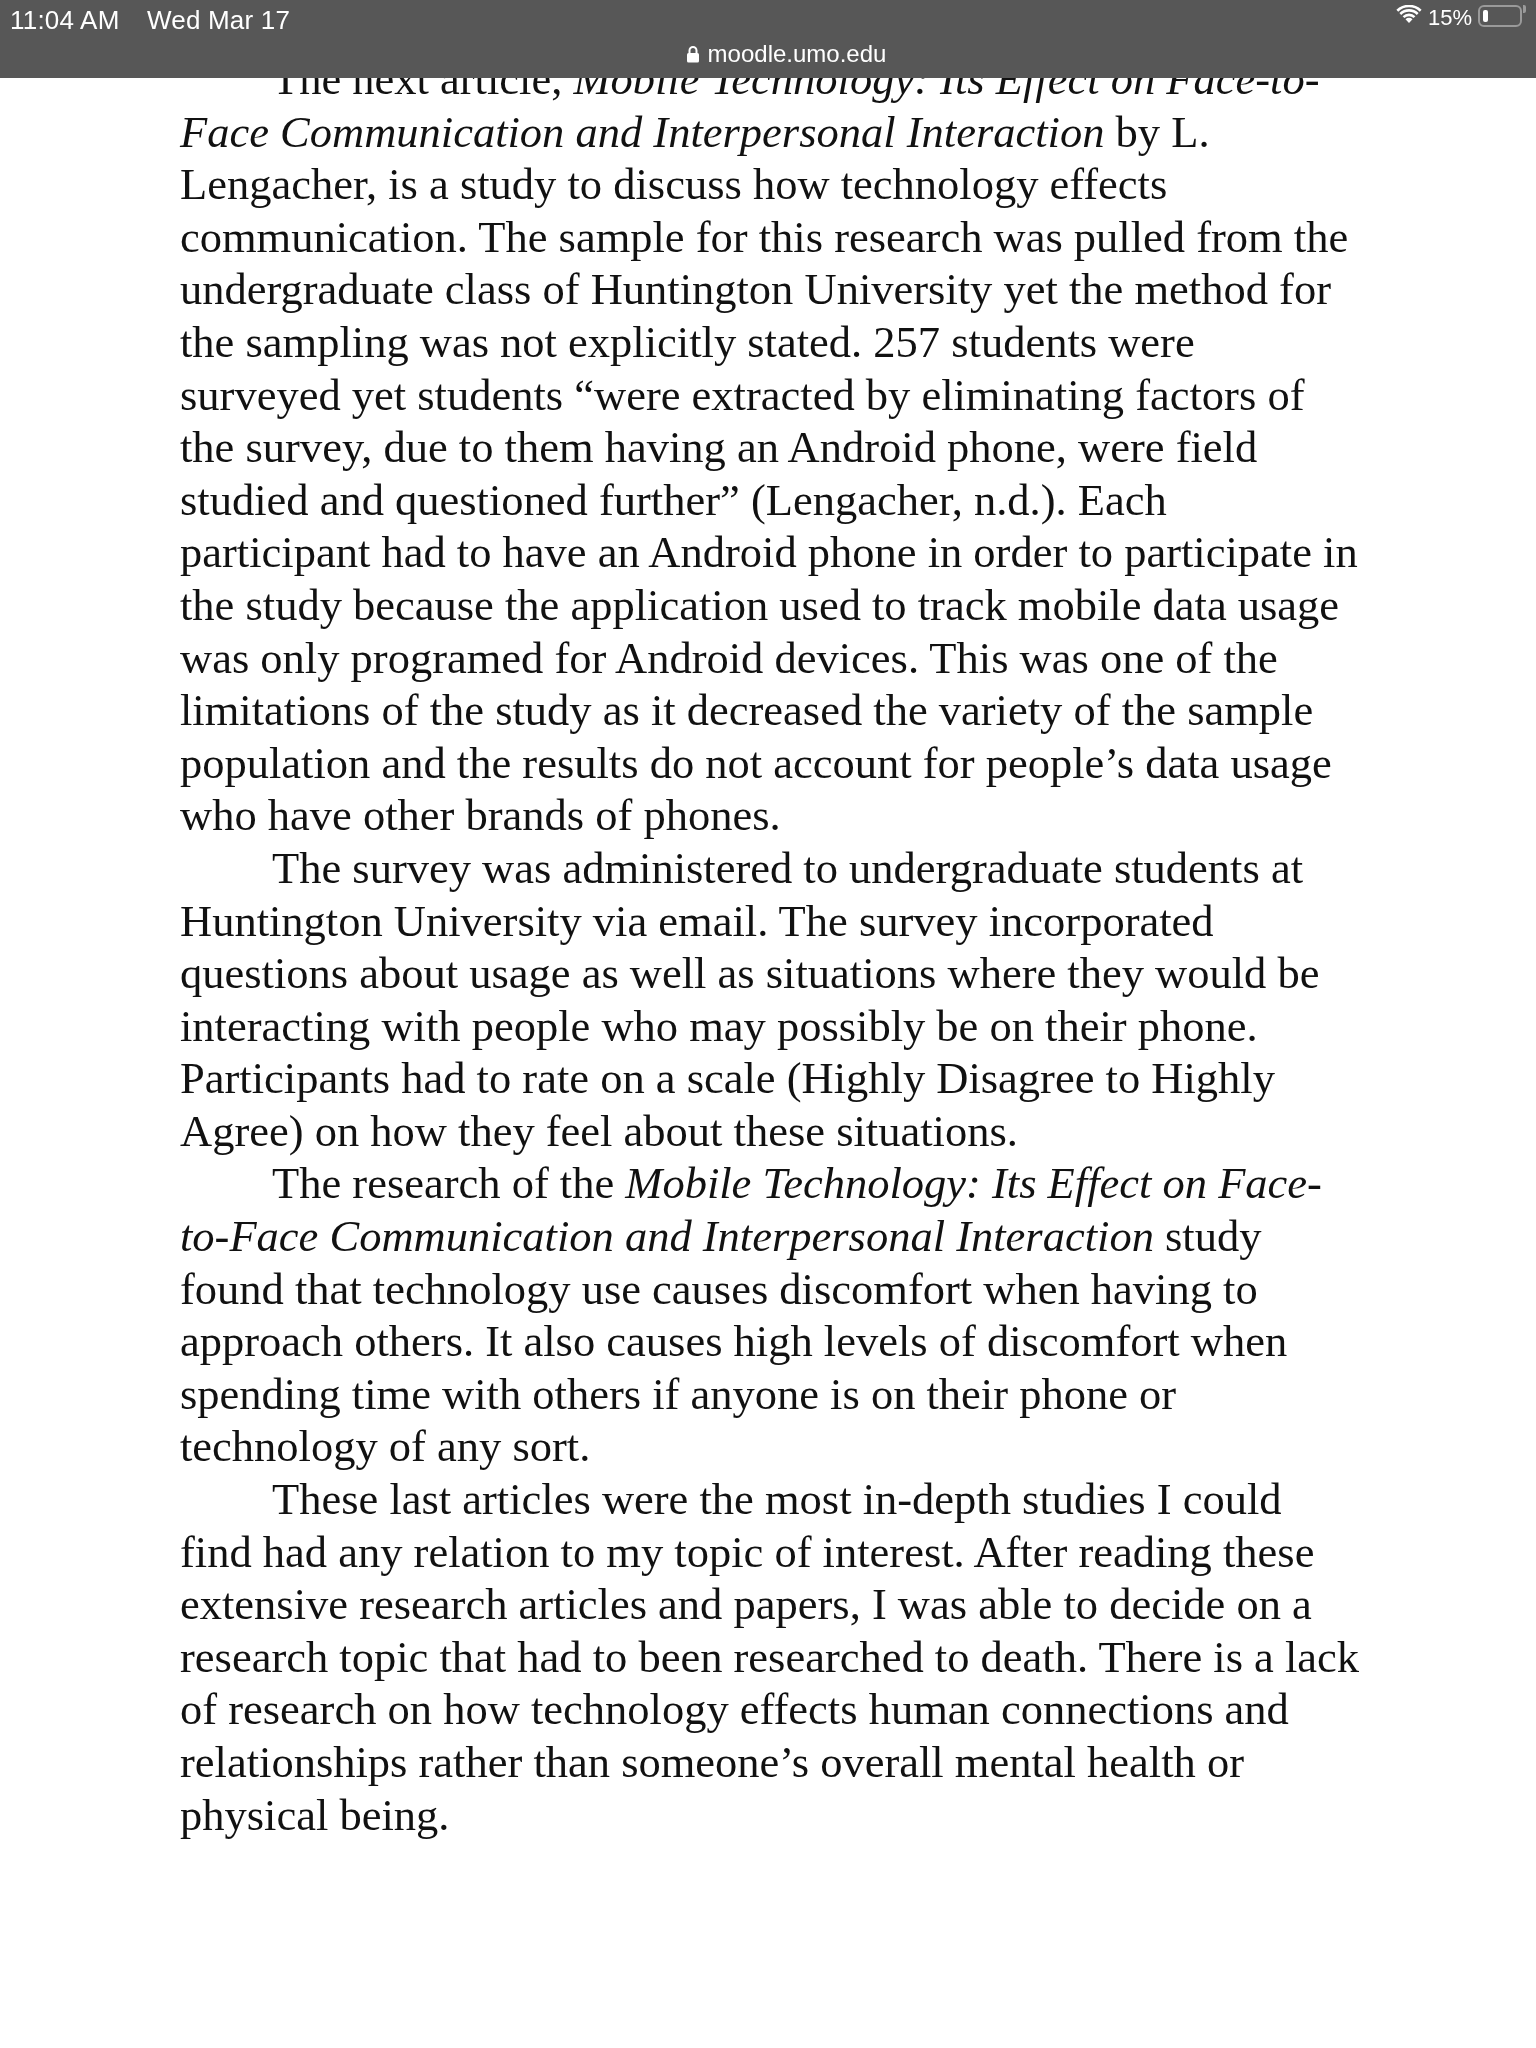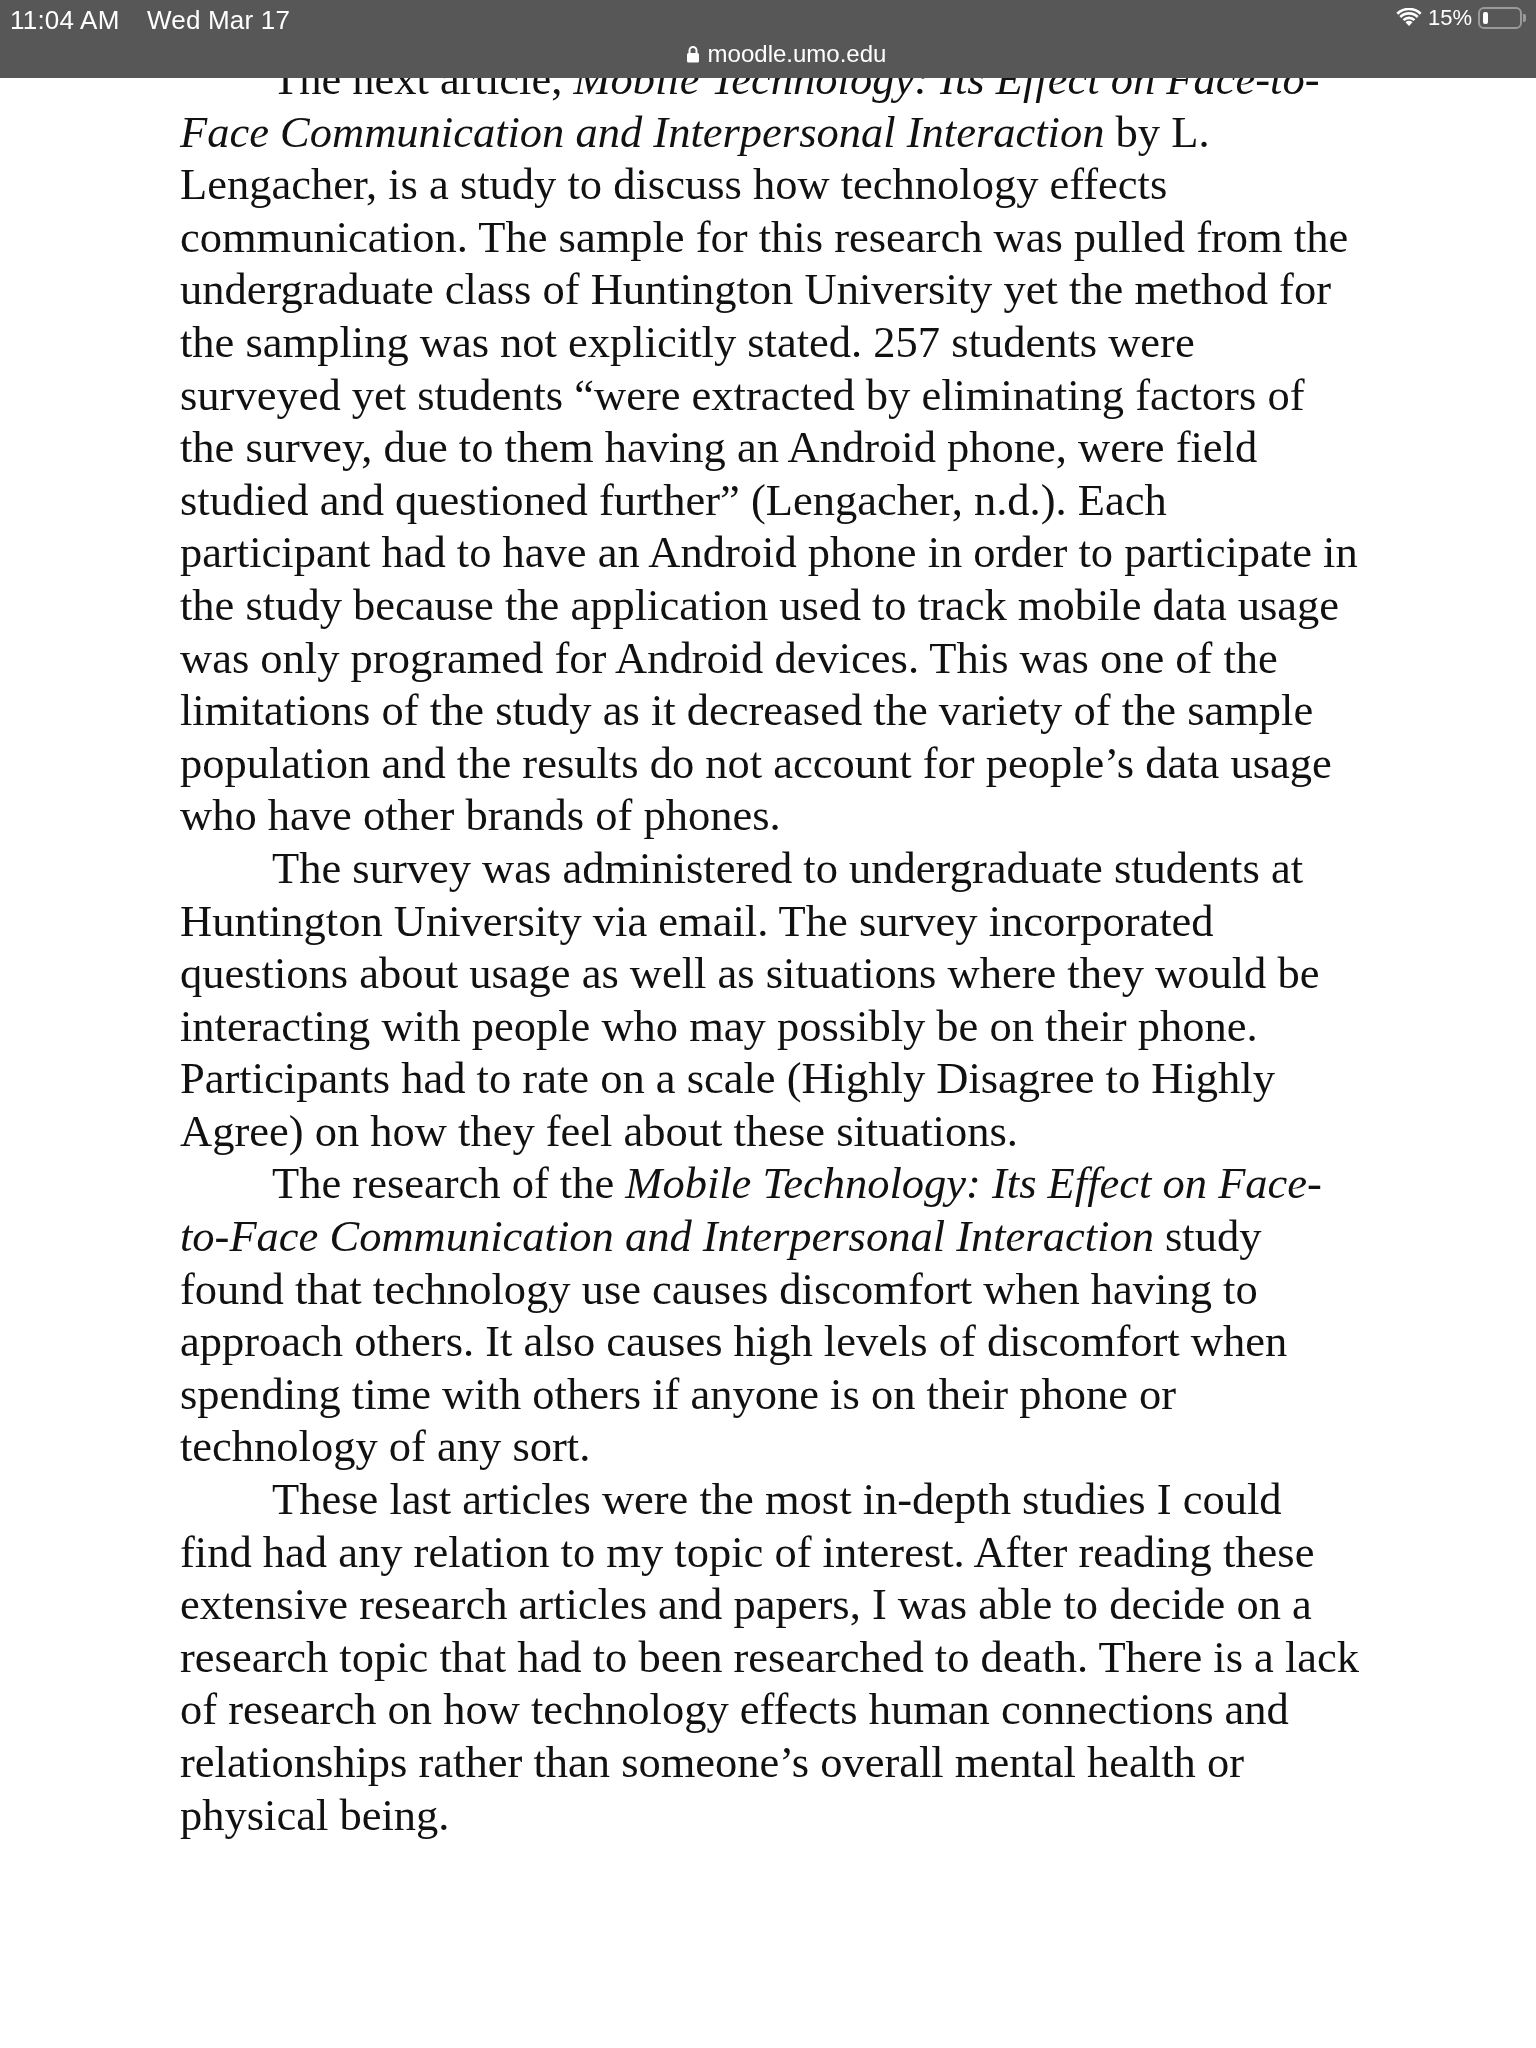--- a/index.html
+++ b/index.html
@@ -12,21 +12,21 @@
       position: absolute; left: 0; top: 0; width: 1536px; height: 78px;
       background: #575757; color: #ffffff; z-index: 2;
       font-family: "Liberation Sans", sans-serif;
     }
     .status-left {
       position: absolute; left: 10px; top: 5px; font-size: 26px; letter-spacing: 0.2px;
     }
     .status-left span { margin-right: 20px; }
     .status-right {
       position: absolute; right: 10px; top: 5px; font-size: 22px;
-      display: flex; align-items: center; gap: 6px;
+      display: flex; align-items: flex-start; gap: 6px;
     }
     .wifi { width: 26px; height: 20px; }
     .battery {
       width: 44px; height: 22px; box-sizing: border-box; border: 2px solid #9a9a9a;
       border-radius: 6px; position: relative;
     }
     .battery .fill { position: absolute; left: 3px; top: 3px; width: 5px; height: 12px; background: #fff; border-radius: 2px; }
     .battery-nub { width: 3px; height: 8px; background: #9a9a9a; border-radius: 0 2px 2px 0; margin-left: -5px; }
     .urlbar {
       position: absolute; left: 0; right: 0; top: 40px; text-align: center;

